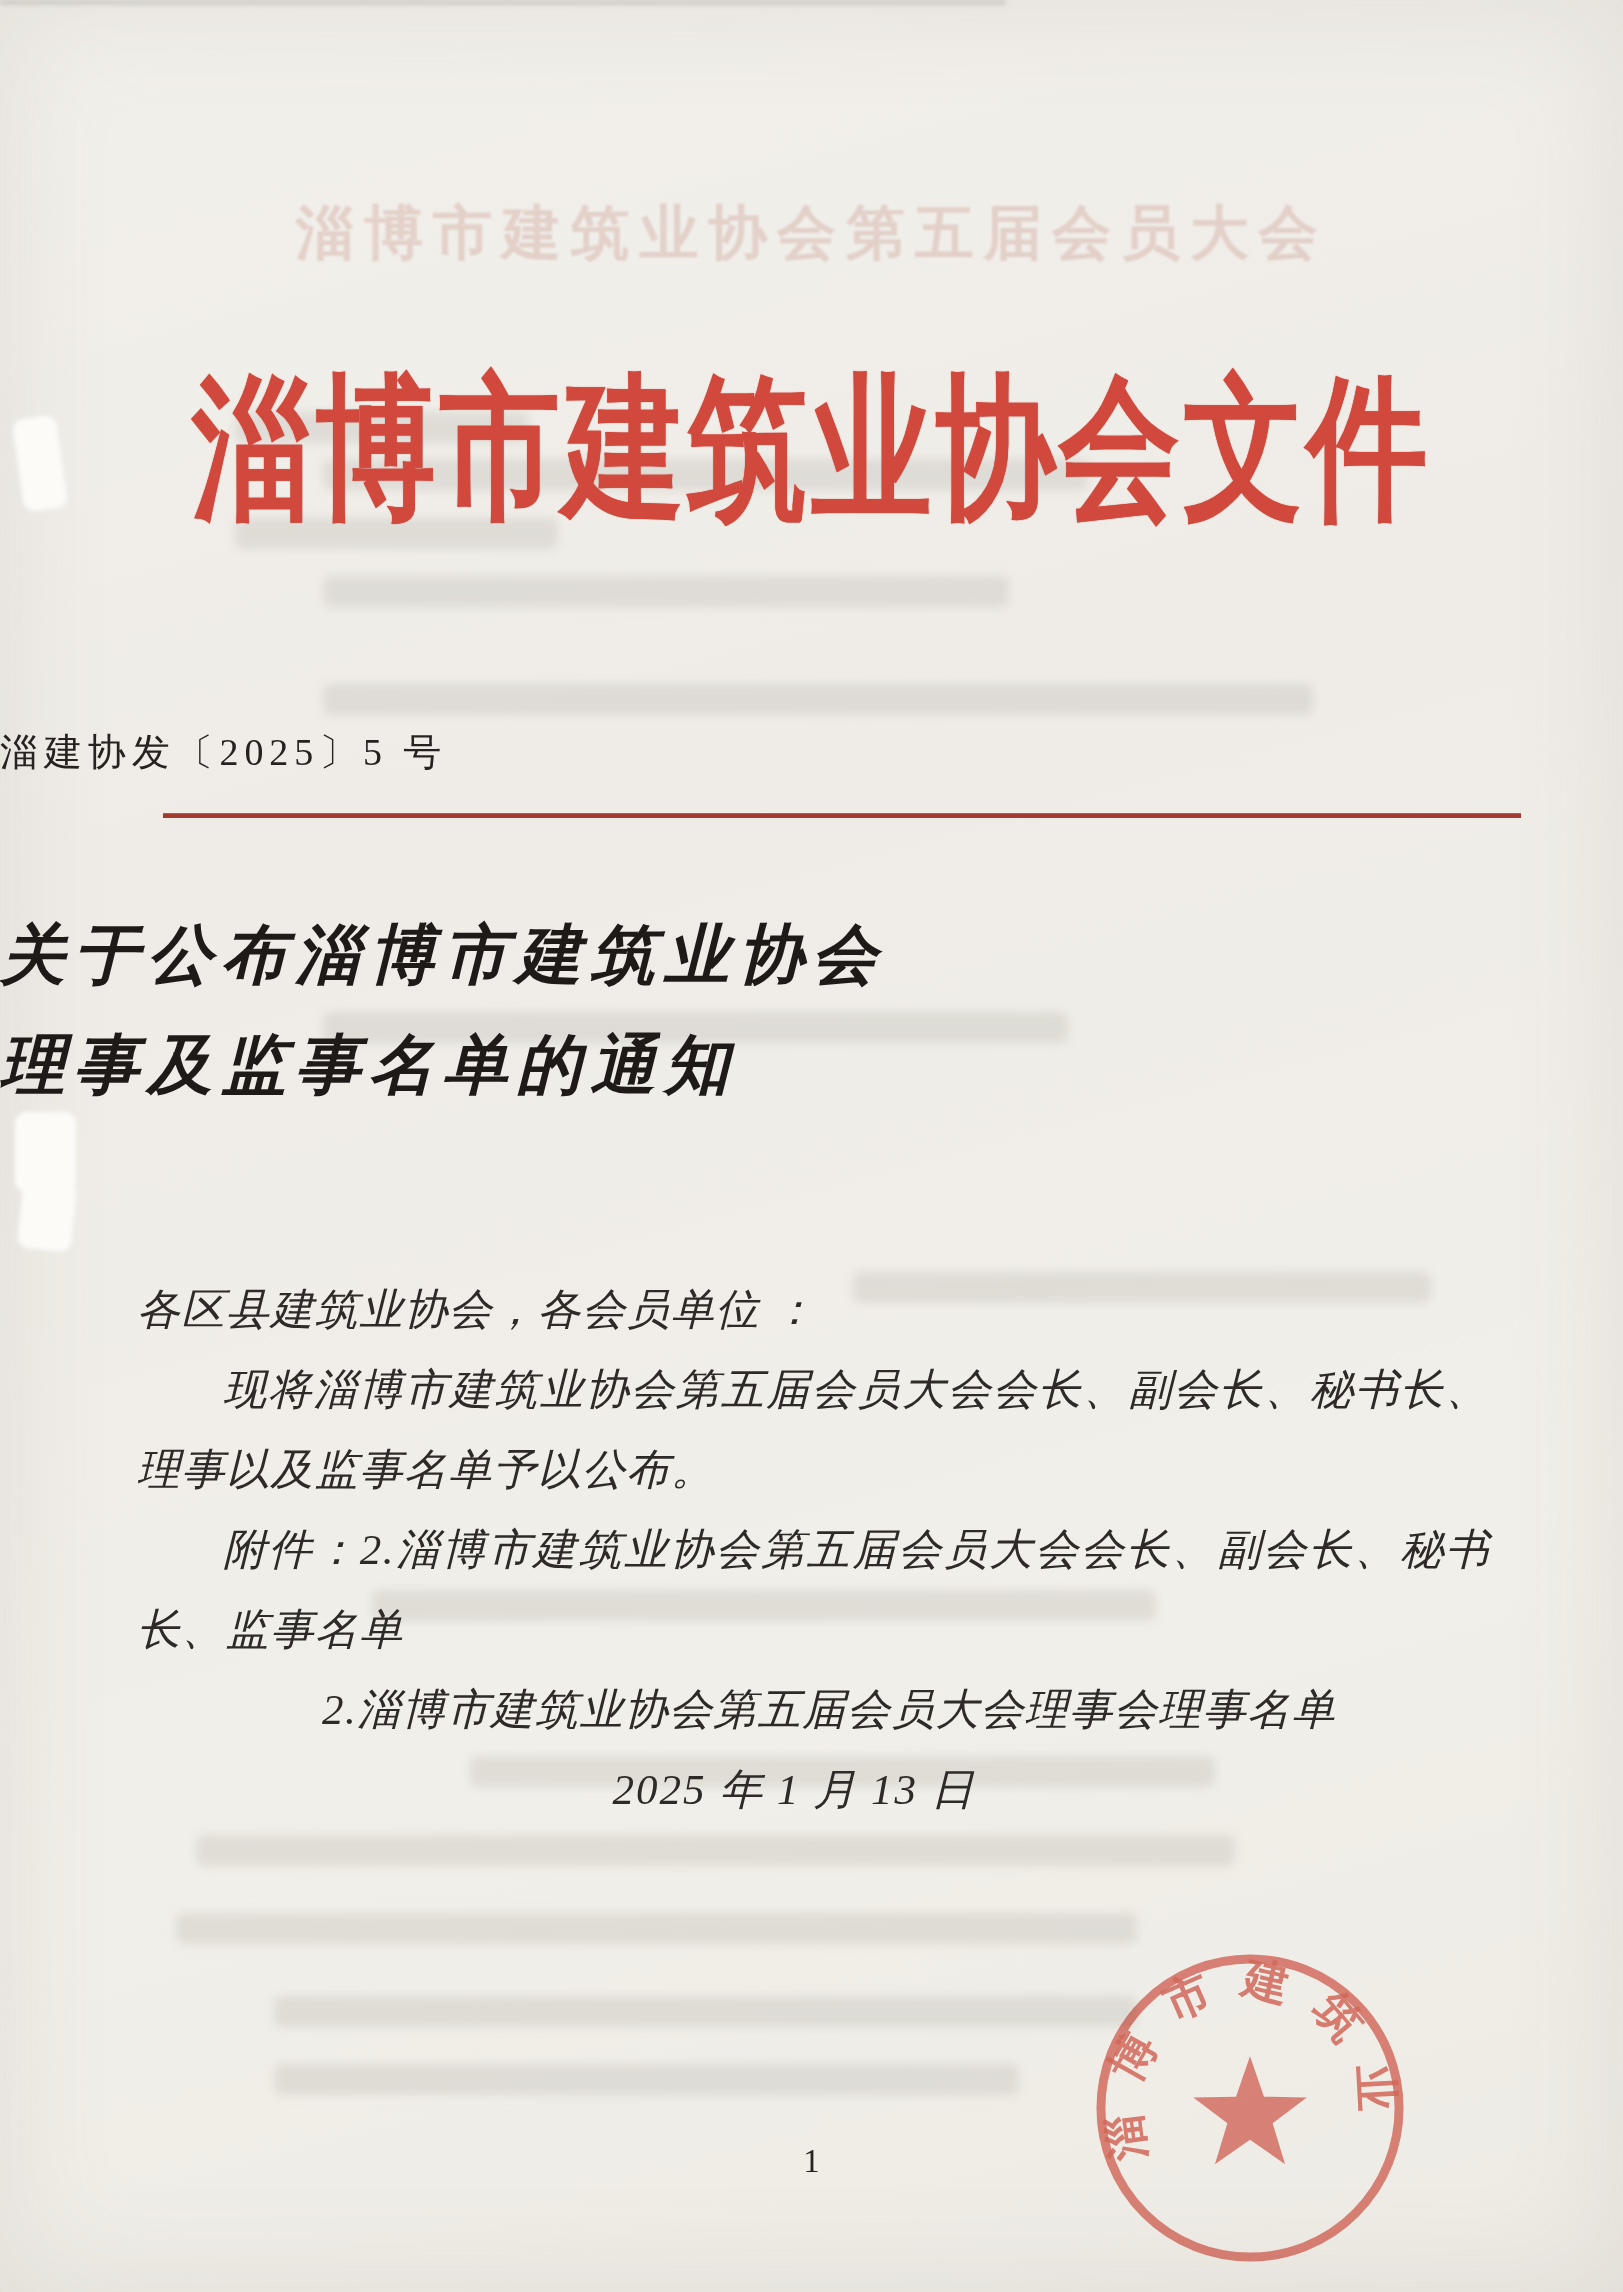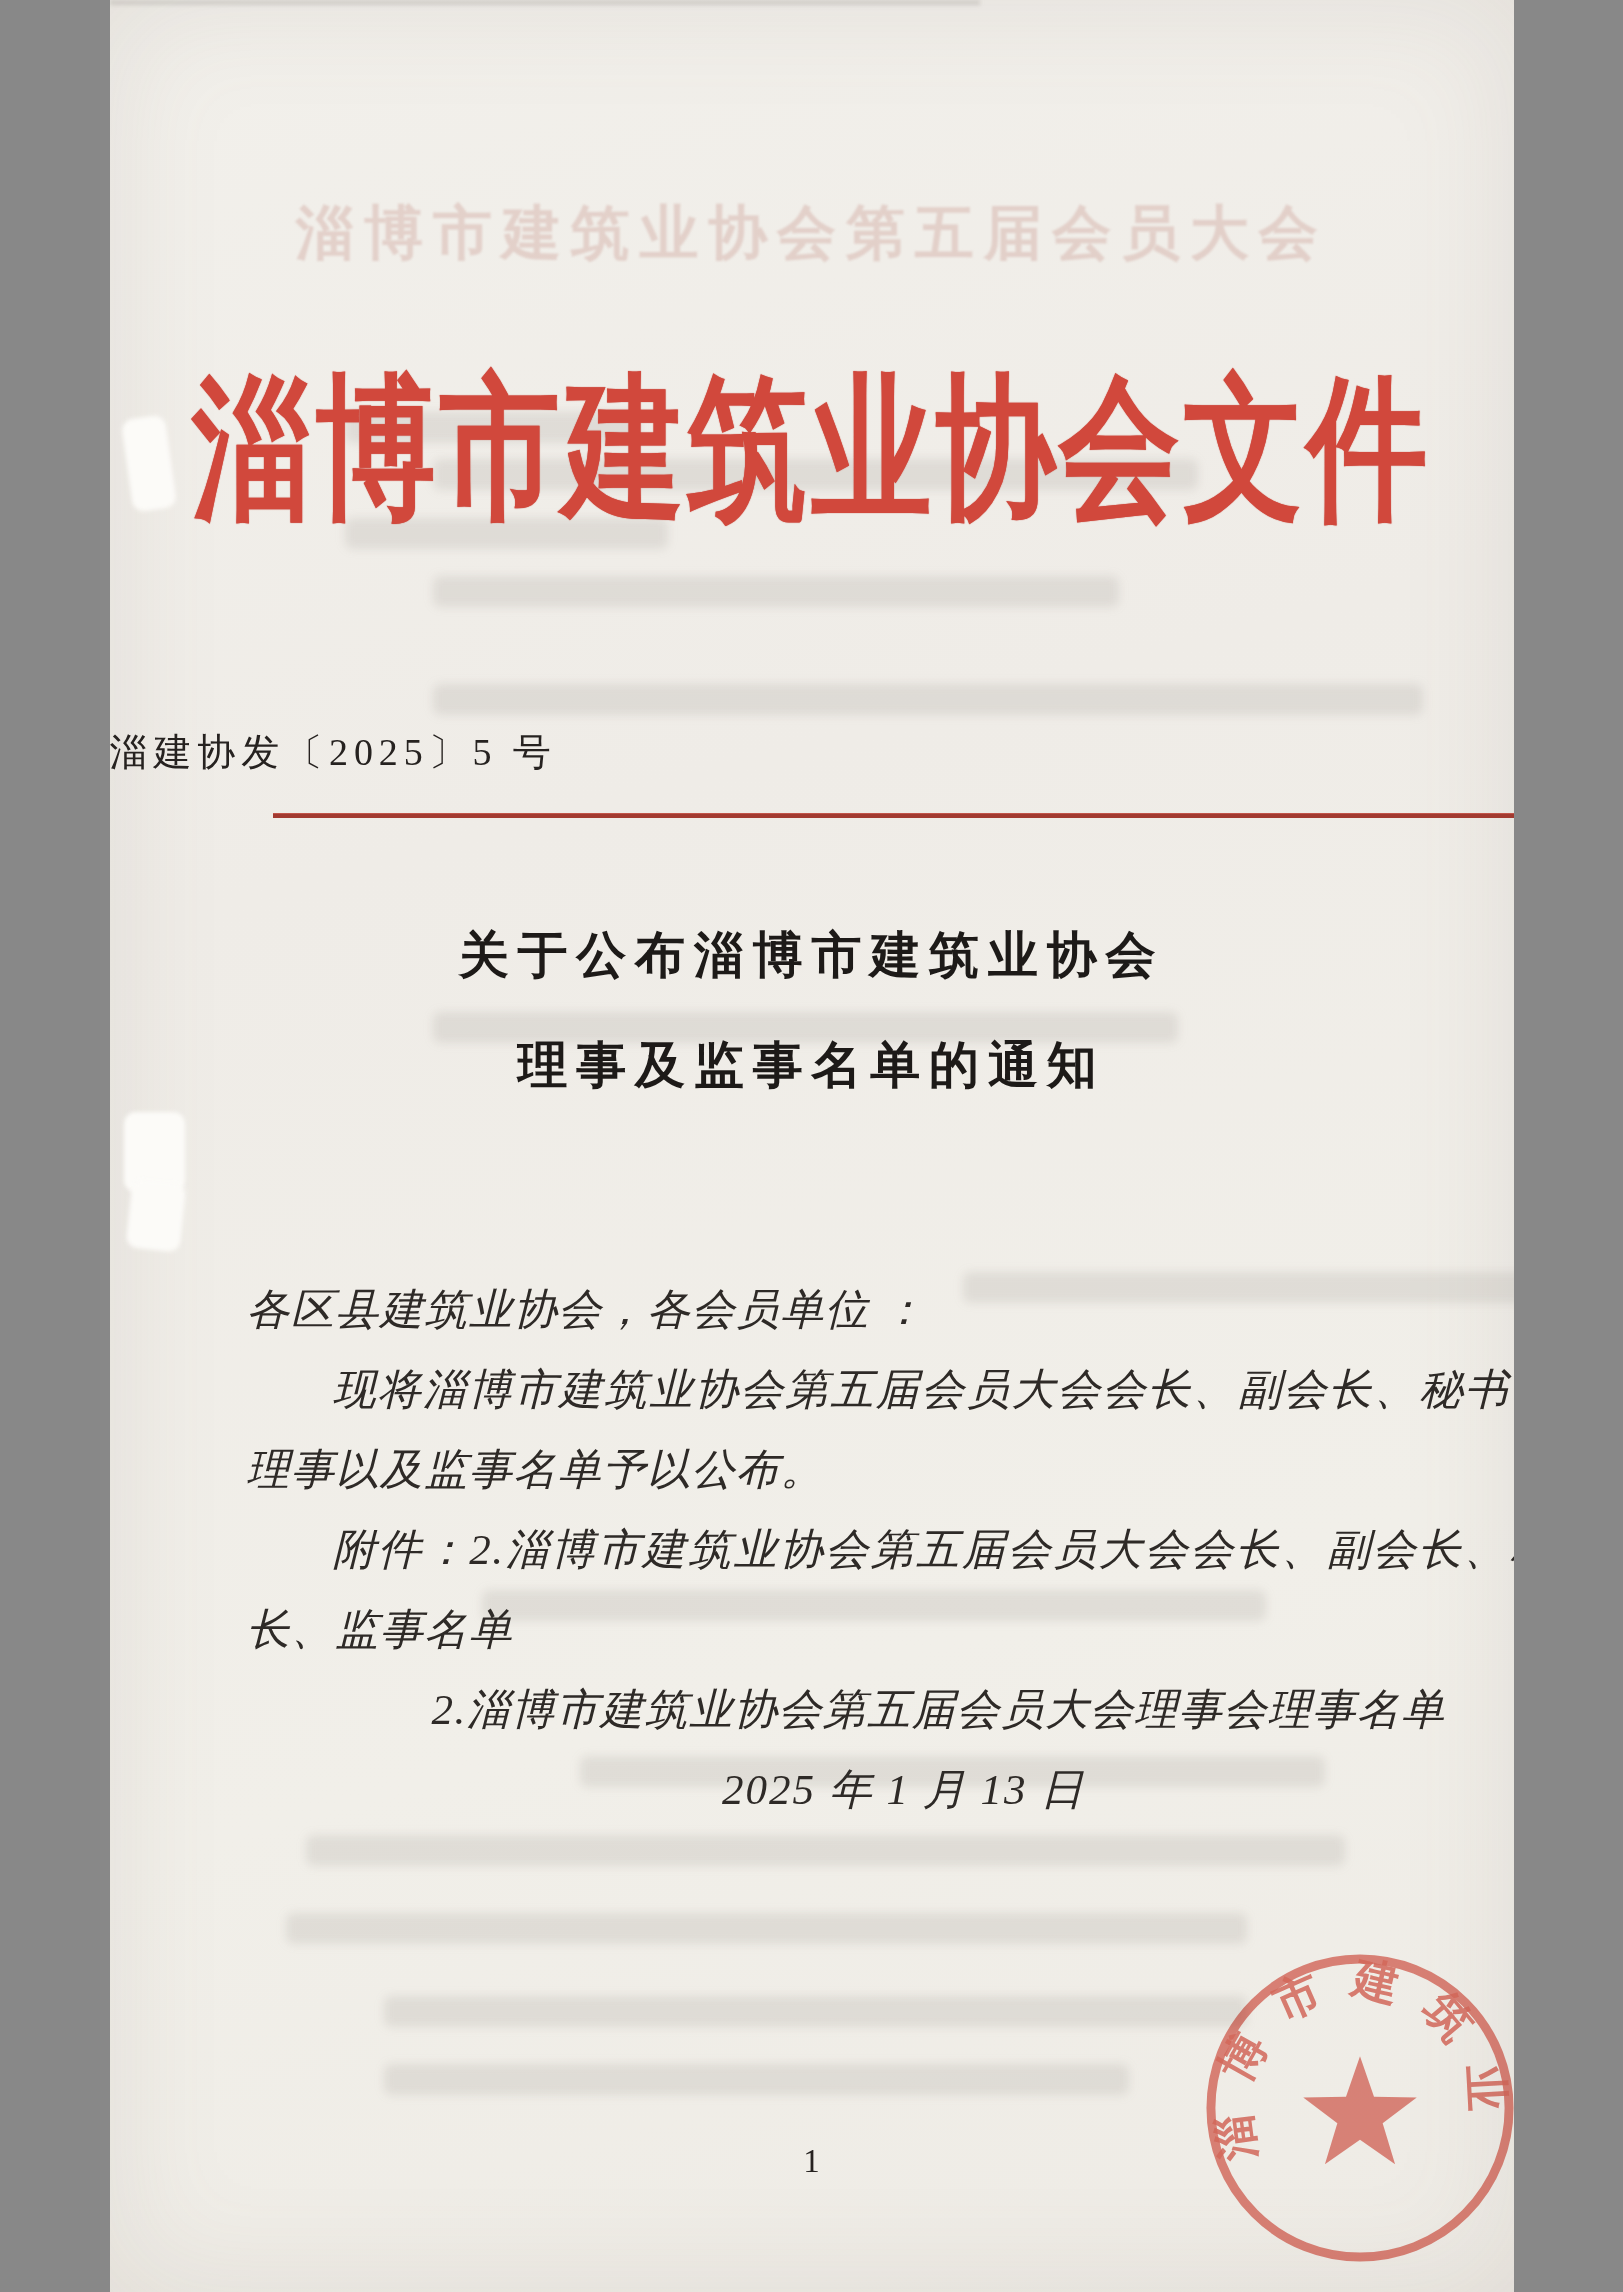--- a/index.html
+++ b/index.html
@@ -1,19 +1,19 @@
 <!DOCTYPE html>
 <html><head>
 <meta charset="utf-8">
 <style>
   * { margin: 0; padding: 0; box-sizing: border-box; }
   html, body { background: #888; }
   .page {
     position: relative;
-    width: 1404px;
+    width: 1623px;
     height: 2293px;
     margin: 0 auto;
     background: linear-gradient(165deg, #f2f0eb 0%, #efece7 35%, #f1efe9 70%, #eeebe5 100%);
     overflow: hidden;
     font-family: "Liberation Serif", "DejaVu Serif", serif;
     color: #2f2b28;
     box-shadow: inset 0 0 118px rgba(120,110,95,0.12);
   }
   .page::before { 
     content: "";
@@ -60,23 +60,23 @@
   .red-rule {
     position: absolute; top: 813px; left: 163px;
     width: 1358px; height: 4.9px;
     background: #a23a30;
     border-top: 1px solid #c1554a;
   }
 
   
   .notice-title {
     position: absolute; top: 900px; left: 0; width: 100%;
-    text-align: center;
-    font-size: 50px; font-weight: bold; letter-spacing: 8.8px;
-    line-height: 110px; color: #1d1a18;
+    text-align: left;
+    font-size: 65px; font-weight: bold; letter-spacing: 8.8px;
+    line-height: 110px; color: #1d1a18; font-style: italic;
   }
 
   
   .body-text {
     position: absolute; top: 1270px; left: 137px; width: 1353px;
     font-size: 43px; line-height: 80px; letter-spacing: 1.5px;
     text-align: justify; color: #2e2a27; font-style: italic;
   }
   .body-text p { margin: 0; }
   .indent-2 { text-indent: 2em; }

